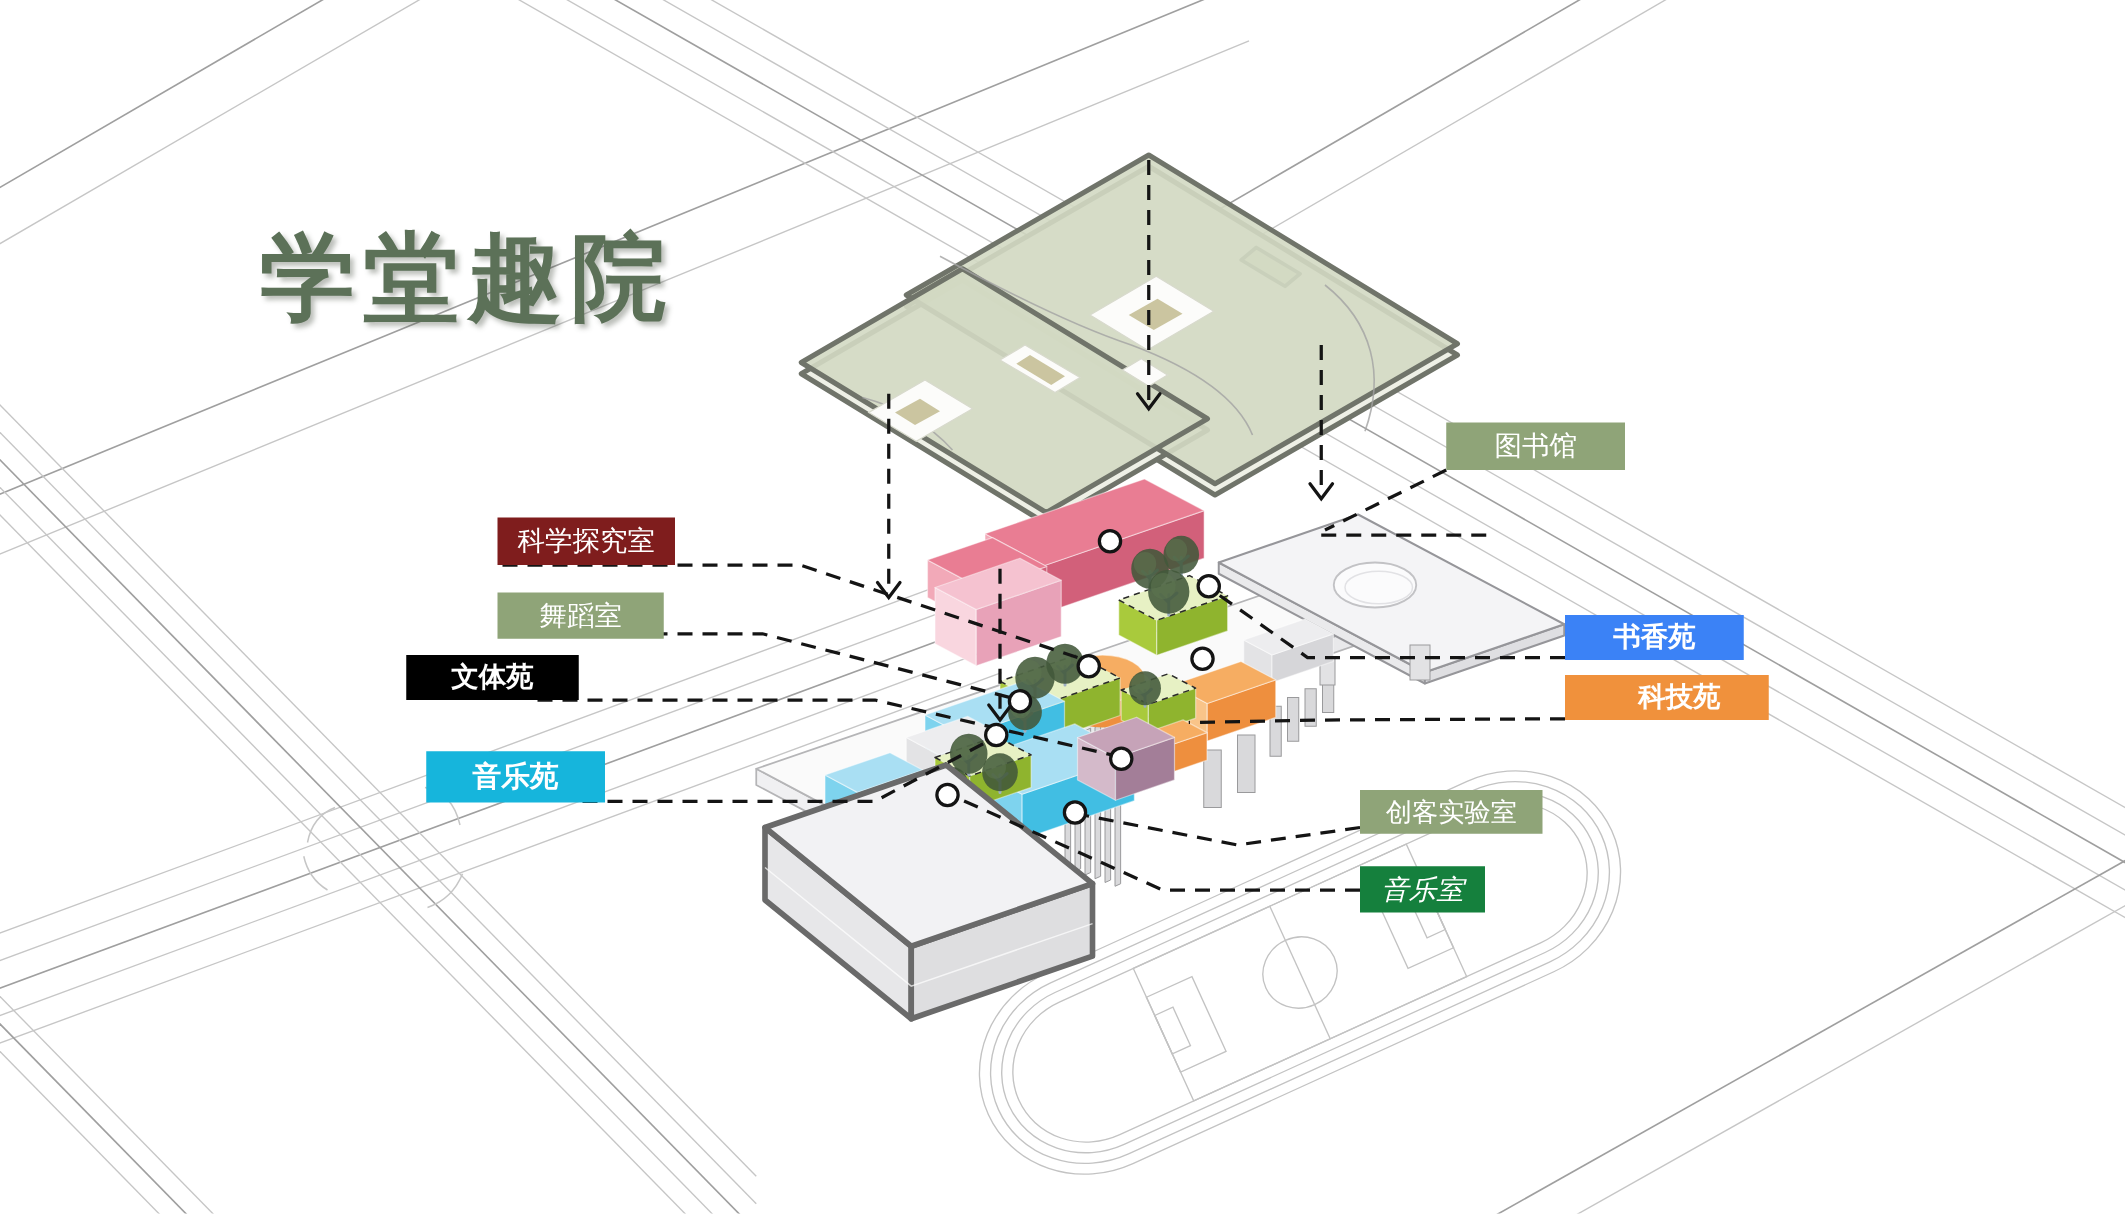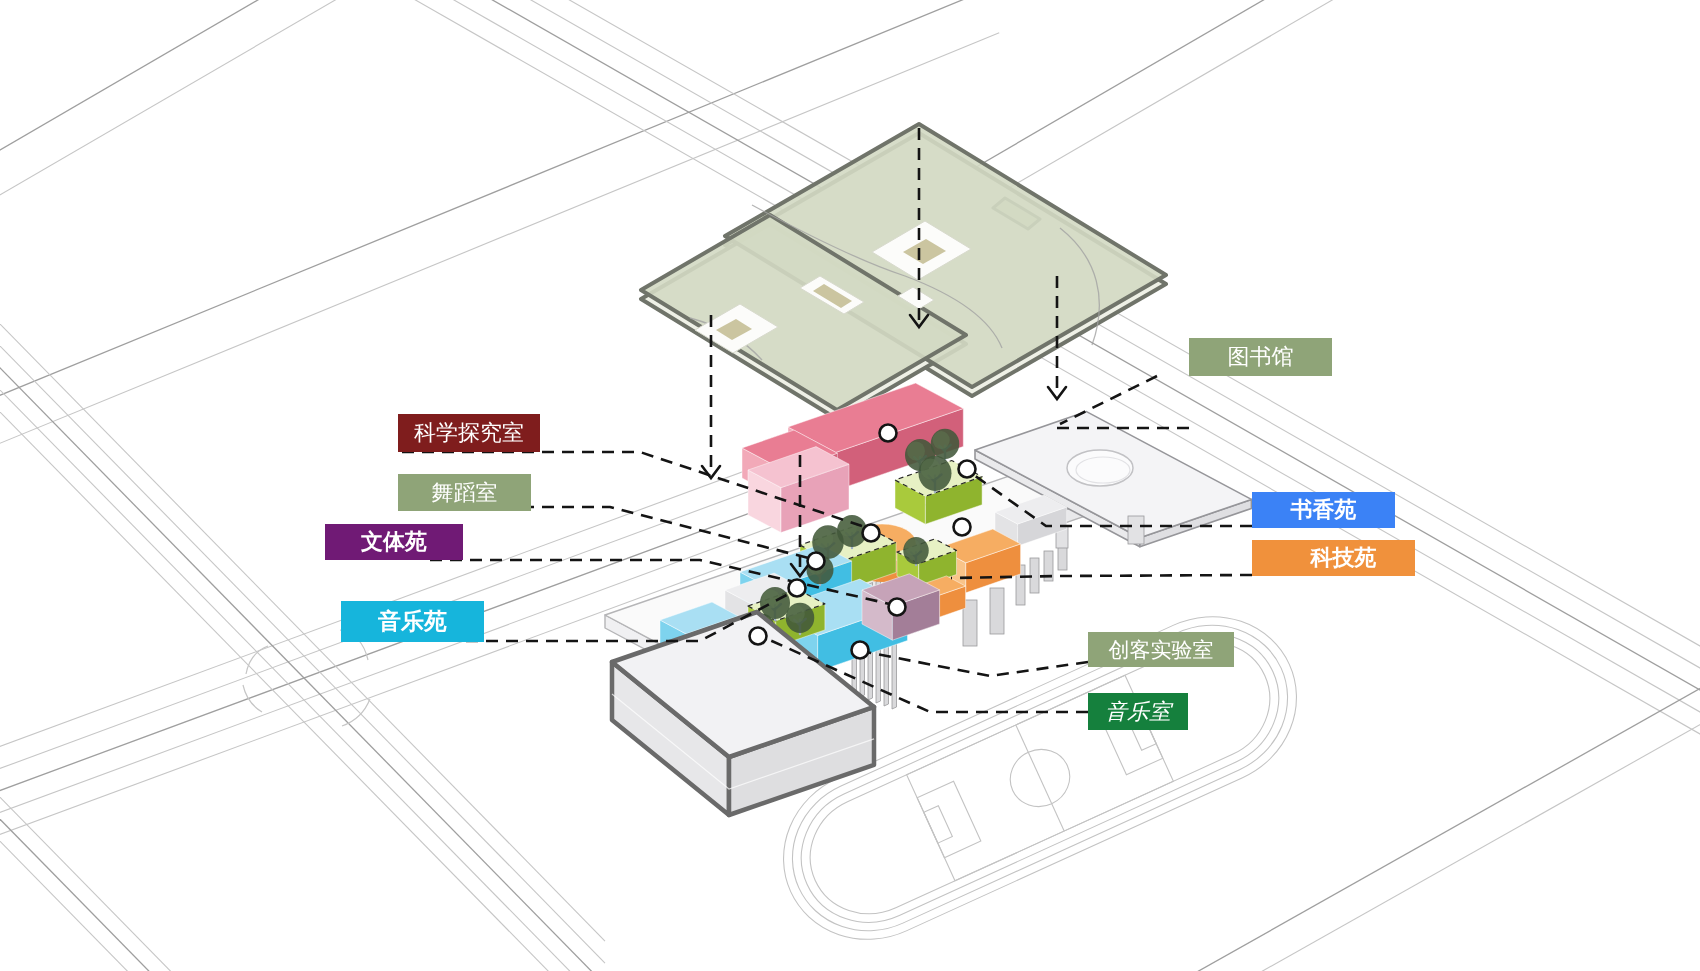--- a/index.html
+++ b/index.html
@@ -220,23 +220,24 @@
         <circle cx="871" cy="533" r="8.5" fill="#ffffff" stroke="#141414" stroke-width="2.6"></circle>
         <circle cx="962" cy="527" r="8.5" fill="#ffffff" stroke="#141414" stroke-width="2.6"></circle>
         <circle cx="816" cy="561" r="8.5" fill="#ffffff" stroke="#141414" stroke-width="2.6"></circle>
         <circle cx="797" cy="588" r="8.5" fill="#ffffff" stroke="#141414" stroke-width="2.6"></circle>
         <circle cx="897" cy="607" r="8.5" fill="#ffffff" stroke="#141414" stroke-width="2.6"></circle>
         <circle cx="860" cy="650" r="8.5" fill="#ffffff" stroke="#141414" stroke-width="2.6"></circle>
         <circle cx="758" cy="636" r="8.5" fill="#ffffff" stroke="#141414" stroke-width="2.6"></circle>
       </g>
   </svg>
   <div id="labels">
-      <div class="tag light" style="left: 1157px; top: 338px; width: 143px; height: 38px; background: rgb(143, 164, 120); font-size: 22px; margin-left: 32px;">图书馆</div>
+      <div class="tag light" style="left: 1157px; top: 338px; width: 143px; height: 38px; background: rgb(143, 164, 120); font-size: 22px;">图书馆</div>
       <div class="tag light" style="left: 398px; top: 414px; width: 142px; height: 38px; background: #7f1d1d; font-size: 22px;">科学探究室</div>
       <div class="tag light" style="left: 398px; top: 474px; width: 133px; height: 37px; background: rgb(143, 164, 120); font-size: 22px;">舞蹈室</div>
-      <div class="tag bold" style="left: 325px; top: 524px; width: 138px; height: 36px; background: #701a75; font-size: 22px;">文体苑</div>
+      <div class="tag bold" style="left: 325px; top: 524px; width: 138px; height: 36px; background: #000000; font-size: 22px;">文体苑</div>
       <div class="tag bold" style="left: 341px; top: 601px; width: 143px; height: 41px; background: rgb(22, 181, 220); font-size: 23px;">音乐苑</div>
       <div class="tag bold" style="left: 1252px; top: 492px; width: 143px; height: 36px; background: #3b82f6; font-size: 22px;">书香苑</div>
       <div class="tag bold" style="left: 1252px; top: 540px; width: 143px; height: 36px; background: rgb(240, 145, 60); font-size: 22px; padding-left: 20px;">科技苑</div>
       <div class="tag light" style="left: 1088px; top: 632px; width: 146px; height: 35px; background: rgb(143, 164, 120); font-size: 21px;">创客实验室</div>
       <div class="tag light" style="left: 1088px; top: 693px; width: 100px; height: 37px; background: #15803d; font-size: 22px; font-style: italic;">音乐室</div>
     </div>
+  <div class="diagram-title">学堂趣院</div>
 </div>
 
 </body></html>

